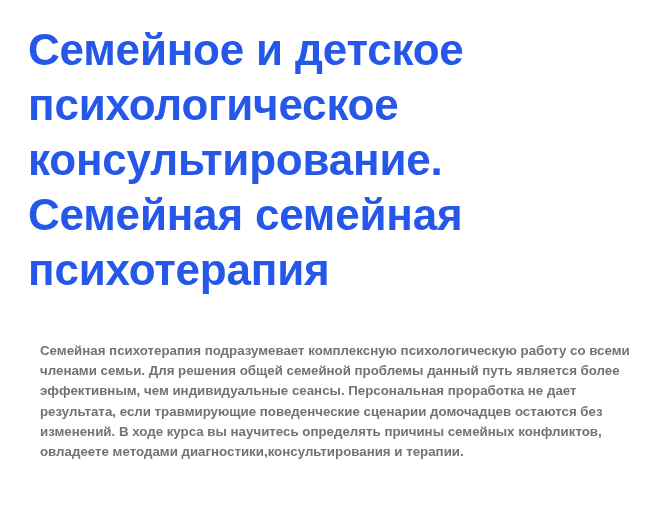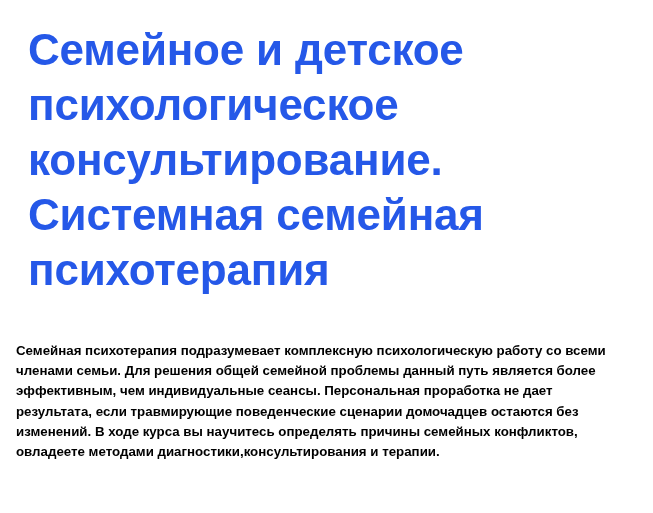--- a/index.html
+++ b/index.html
@@ -28,31 +28,31 @@
     margin: 0;
     font-family: "Liberation Sans", sans-serif;
     font-size: 44px;
     line-height: 1.25;
     font-weight: bold;
     color: #2558e8;
     letter-spacing: -0.2px;
   }
   .body-text {
     position: absolute;
-    left: 16px;
+    left: 40px;
     top: 341px;
     width: 600px;
     margin: 0;
     font-family: "Liberation Sans", sans-serif;
     font-size: 13.3px;
     line-height: 1.52;
     font-weight: bold;
-    color: #000000;
+    color: #737373;
     text-align: left;
   }
 </style>
 </head>
 <body>
 
 <div class="page">
-  <h1 class="title">Семейное и детское психологическое консультирование. Системная семейная психотерапия</h1>
+  <h1 class="title">Семейное и детское психологическое консультирование. Семейная семейная психотерапия</h1>
   <p class="body-text">Семейная психотерапия подразумевает комплексную психологическую работу со всеми членами семьи. Для решения общей семейной проблемы данный путь является более эффективным, чем индивидуальные сеансы. Персональная проработка не дает результата, если травмирующие поведенческие сценарии домочадцев остаются без изменений. В ходе курса вы научитесь определять причины семейных конфликтов, овладеете методами диагностики,консультирования и терапии.</p>
 </div>
 
 </body></html>

